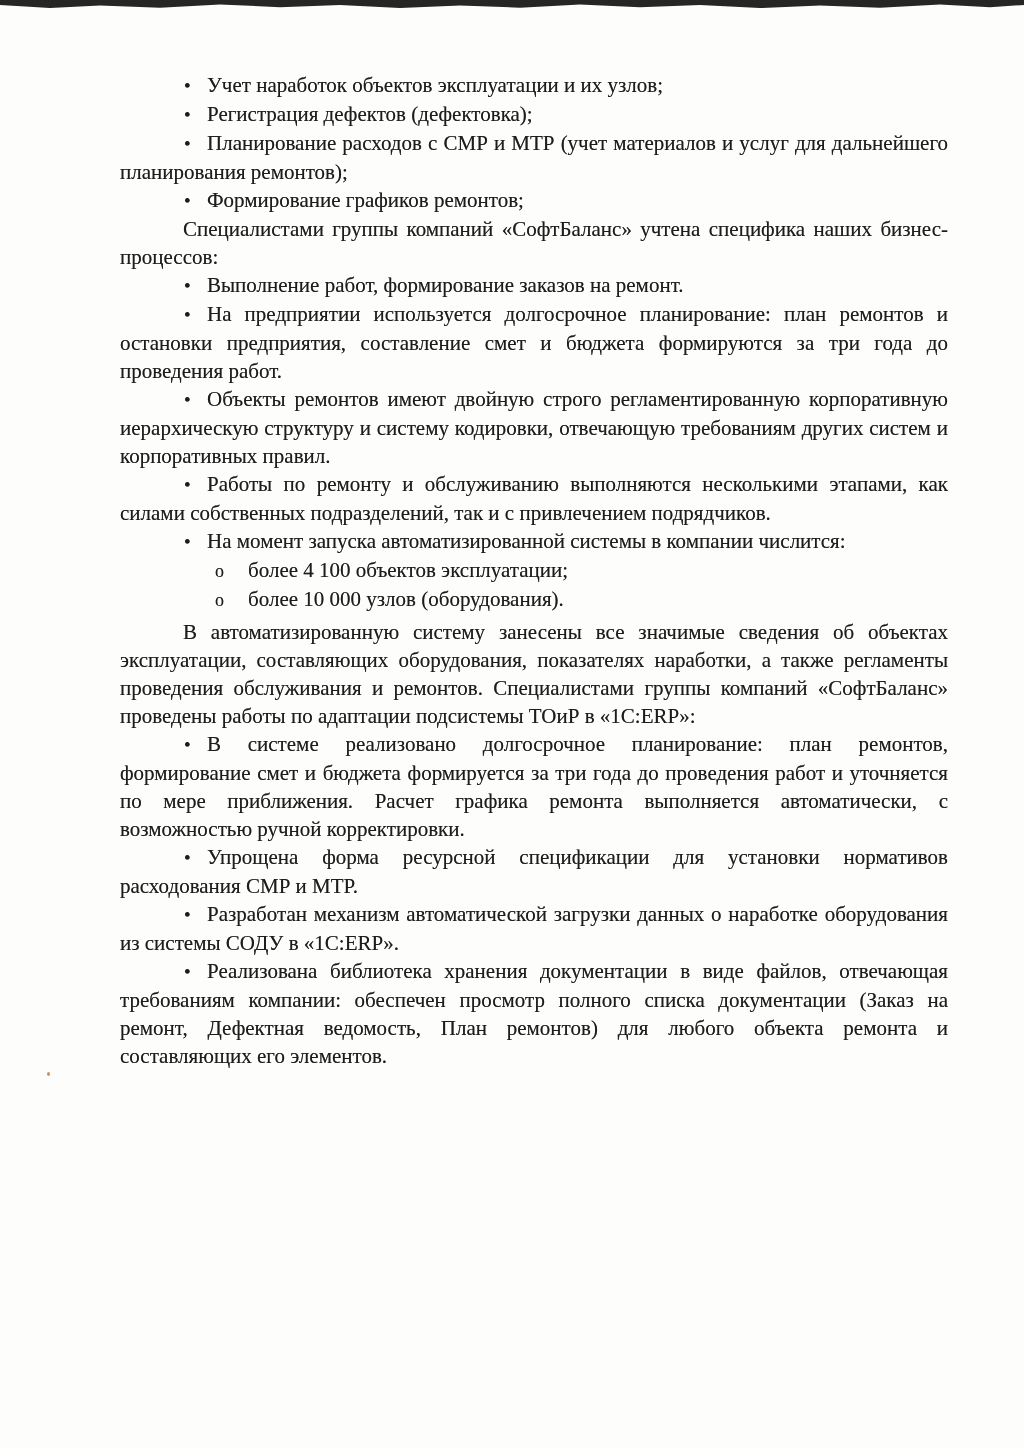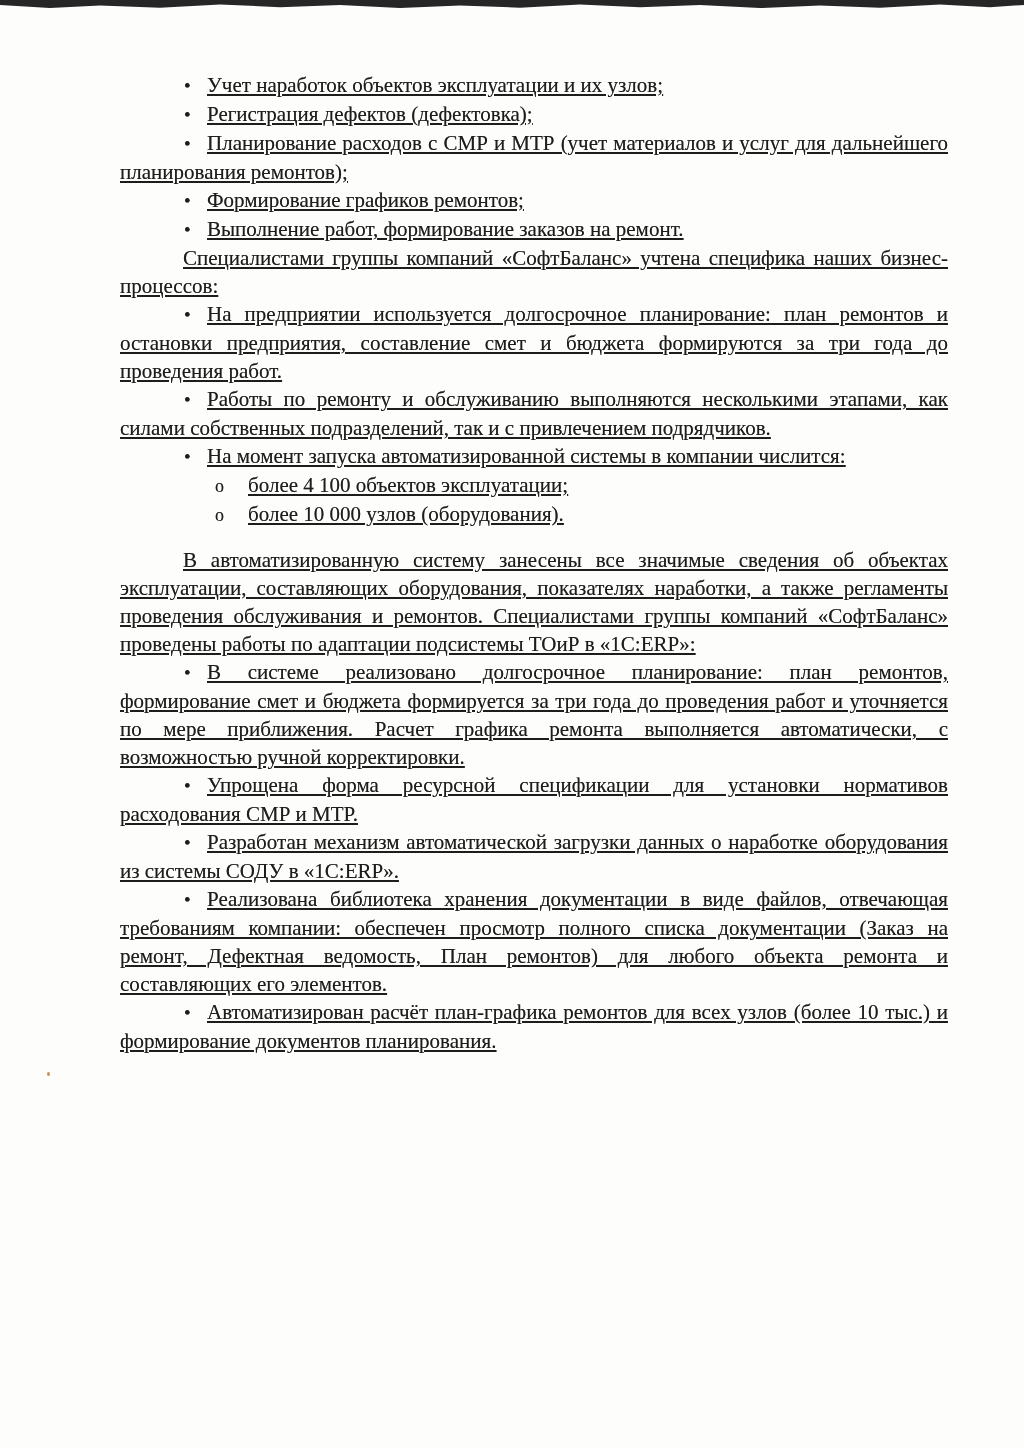--- a/index.html
+++ b/index.html
@@ -33,25 +33,24 @@
     color: #1d1d1d;
     font-size: 21px;
     line-height: 28px;
     text-shadow: 0 0 0.5px rgba(20,20,20,0.55);
   }
   .para {
     margin: 0;
     text-align: justify;
     hyphens: none;
     text-indent: 63px;
-    text-decoration: underline;
   }
   .para.bullet { text-indent: 64px; }
   .para.sub-bullet { text-indent: 95px; }
-  .para.gap { margin-top: 17px; }
+  .para.gap { margin-top: 4px; }
   .glyph {
     display: inline-block;
     text-indent: 0;
   }
   .bullet > .glyph {
     width: 23px;
     font-size: 19px;
   }
   .sub-bullet > .glyph {
     width: 33px;
@@ -72,27 +71,27 @@
 <body>
 
 <main>
   <div class="scan-top"></div>
   <div class="speck"></div>
   <div class="content">
       <p class="para bullet"><span class="glyph">•</span><span>Учет наработок объектов эксплуатации и их узлов;</span></p>
       <p class="para bullet"><span class="glyph">•</span><span>Регистрация дефектов (дефектовка);</span></p>
       <p class="para bullet"><span class="glyph">•</span><span>Планирование расходов с СМР и МТР (учет материалов и услуг для дальнейшего планирования ремонтов);</span></p>
       <p class="para bullet"><span class="glyph">•</span><span>Формирование графиков ремонтов;</span></p>
+      <p class="para paragraph"><span>Специалистами группы компаний «СофтБаланс» учтена специфика наших бизнес-процессов:</span></p>
       <p class="para bullet"><span class="glyph">•</span><span>Выполнение работ, формирование заказов на ремонт.</span></p>
-      <p class="para paragraph"><span>Специалистами группы компаний «СофтБаланс» учтена специфика наших бизнес-процессов:</span></p>
       <p class="para bullet"><span class="glyph">•</span><span>На предприятии используется долгосрочное планирование: план ремонтов и остановки предприятия, составление смет и бюджета формируются за три года до проведения работ.</span></p>
+      <p class="para bullet"><span class="glyph">•</span><span>Объекты ремонтов имеют двойную строго регламентированную корпоративную иерархическую структуру и систему кодировки, отвечающую требованиям других систем и корпоративных правил.</span></p>
       <p class="para bullet"><span class="glyph">•</span><span>Работы по ремонту и обслуживанию выполняются несколькими этапами, как силами собственных подразделений, так и с привлечением подрядчиков.</span></p>
       <p class="para bullet"><span class="glyph">•</span><span>На момент запуска автоматизированной системы в компании числится:</span></p>
       <p class="para sub-bullet"><span class="glyph">o</span><span>более 4 100 объектов эксплуатации;</span></p>
       <p class="para sub-bullet"><span class="glyph">o</span><span>более 10 000 узлов (оборудования).</span></p>
       <p class="para paragraph gap"><span>В автоматизированную систему занесены все значимые сведения об объектах эксплуатации, составляющих оборудования, показателях наработки, а также регламенты проведения обслуживания и ремонтов.  Специалистами группы компаний «СофтБаланс» проведены работы по адаптации подсистемы ТОиР в «1С:ERP»:</span></p>
       <p class="para bullet"><span class="glyph">•</span><span>В системе реализовано долгосрочное планирование: план ремонтов, формирование смет и бюджета формируется за три года до проведения работ и уточняется по мере приближения. Расчет графика ремонта выполняется автоматически, с возможностью ручной корректировки.</span></p>
       <p class="para bullet"><span class="glyph">•</span><span>Упрощена форма ресурсной спецификации для установки нормативов расходования СМР и МТР.</span></p>
       <p class="para bullet"><span class="glyph">•</span><span>Разработан механизм автоматической загрузки данных о наработке оборудования из системы СОДУ в «1С:ERP».</span></p>
       <p class="para bullet"><span class="glyph">•</span><span>Реализована библиотека хранения документации в виде файлов, отвечающая требованиям компании: обеспечен просмотр полного списка документации (Заказ на ремонт, Дефектная ведомость, План ремонтов) для любого объекта ремонта и составляющих его элементов.</span></p>
-      <p class="para bullet"><span class="glyph">•</span><span>Автоматизирован расчёт план-графика ремонтов для всех узлов (более 10 тыс.) и формирование документов планирования.</span></p>
     </div>
 </main>
 
 </body></html>

